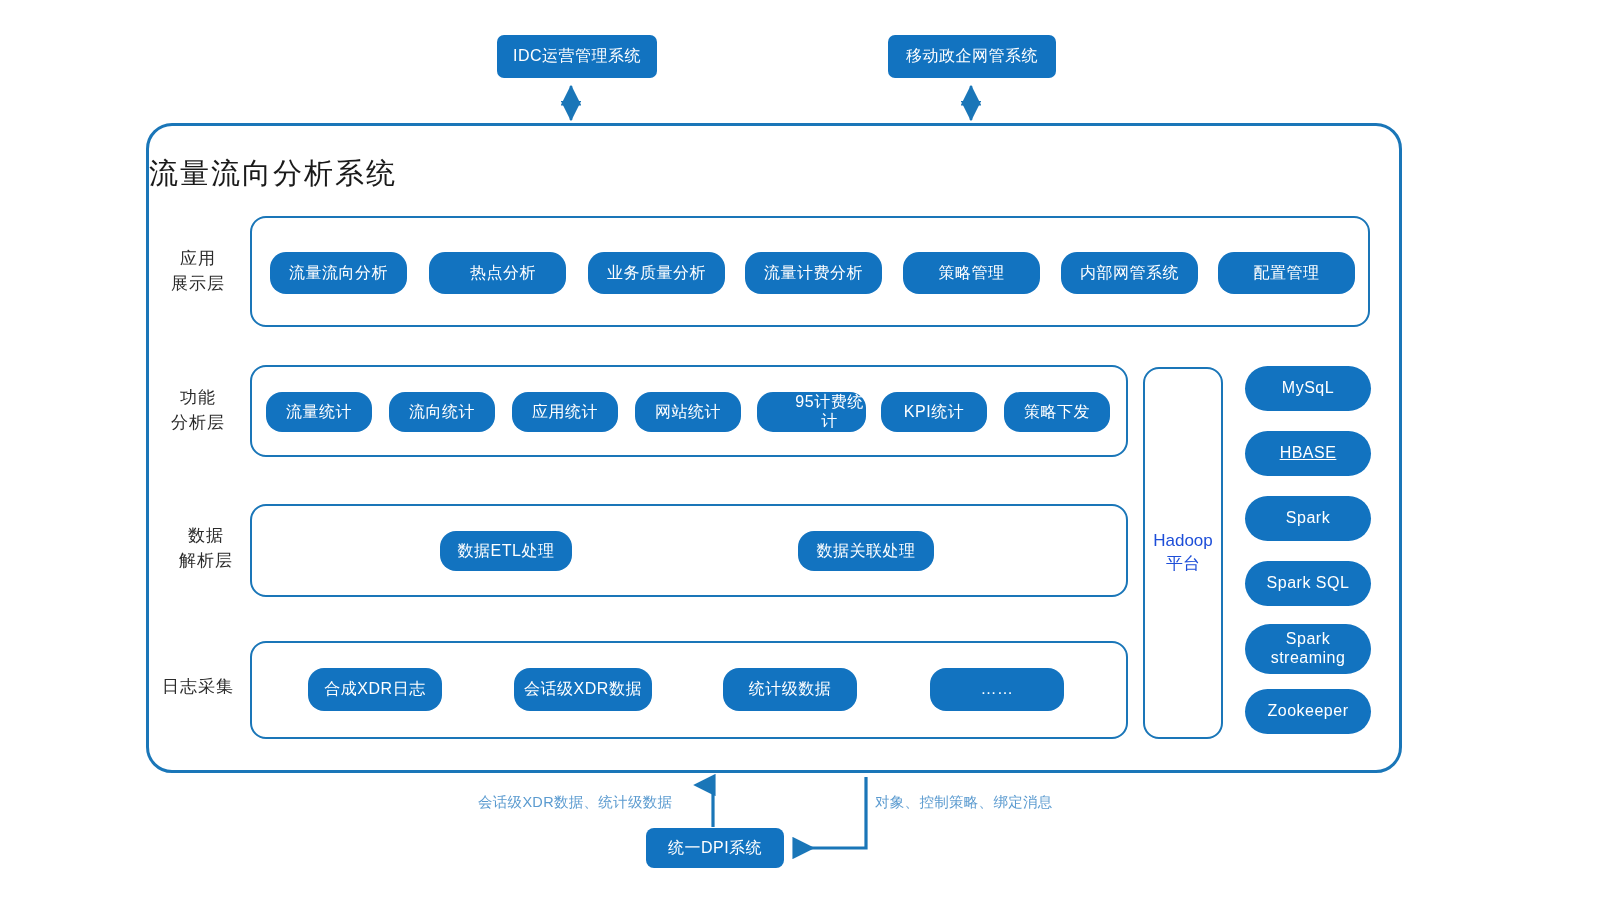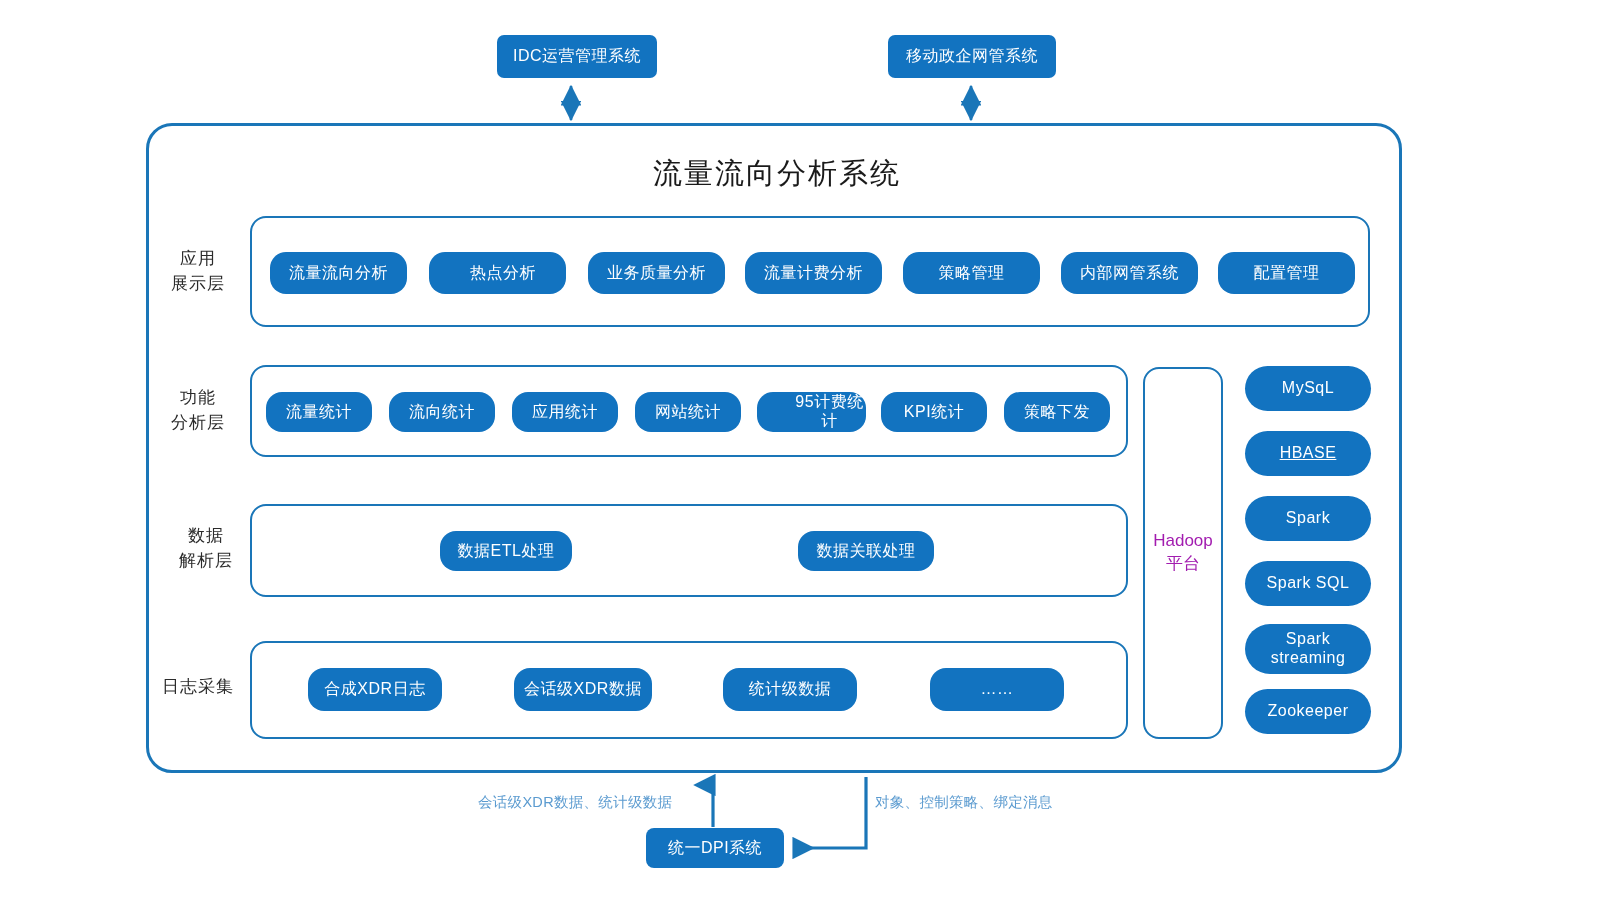--- a/index.html
+++ b/index.html
@@ -34,21 +34,21 @@
     left: 146px; top: 123px;
     width: 1256px; height: 650px;
     border: 3px solid #1a76b8;
     border-radius: 26px;
     background: #fff;
   }
   #system-title {
     position: absolute;
     left: 0; top: 28px;
     width: 1256px;
-    text-align: center;
+    text-align: left;
     font-size: 29px;
     color: #1a1a1a;
     letter-spacing: 2px;
   }
 
   
   .layer-label {
     position: absolute;
     width: 92px;
     text-align: center;
@@ -71,21 +71,21 @@
     left: 1143px; top: 367px;
     width: 80px; height: 372px;
     border: 2px solid #1a76b8;
     border-radius: 16px;
     background: #fff;
     display: flex;
     align-items: center;
     justify-content: center;
     text-align: center;
     font-size: 17px;
-    color: #a21caf;
+    color: #1d4ed8;
     line-height: 1.35;
     white-space: pre-line;
   }
 
   
   .ext-top {
     position: absolute;
     background: #1273c0;
     color: #fff;
     border-radius: 7px;

